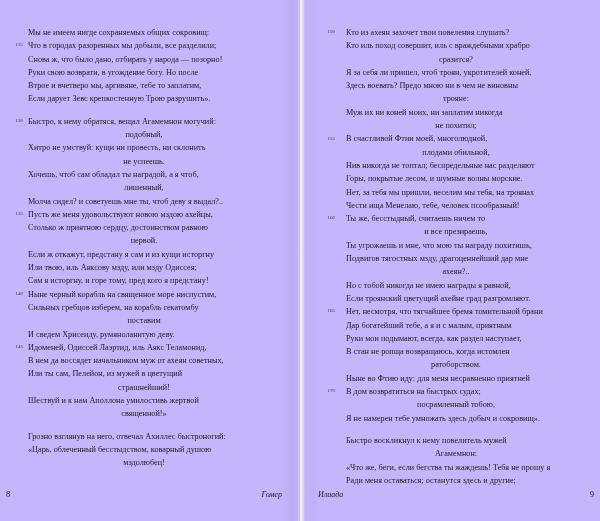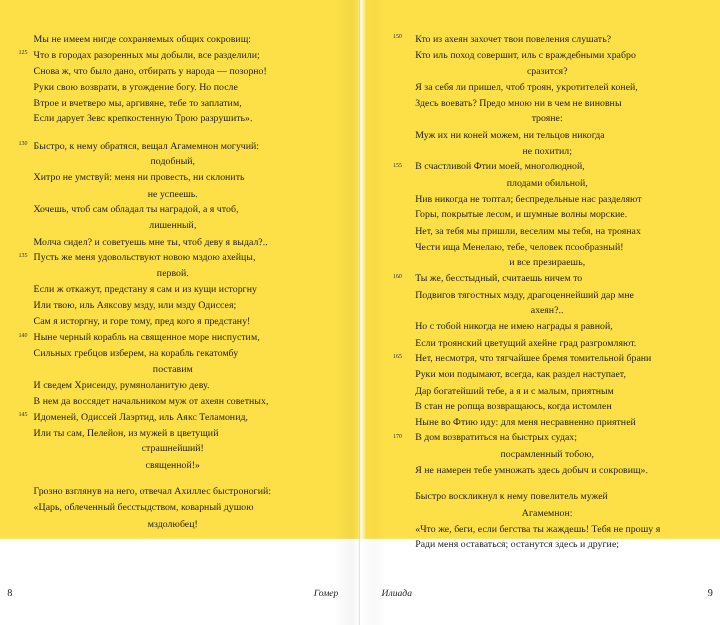--- a/index.html
+++ b/index.html
@@ -11,22 +11,22 @@
     width: 600px;
     height: 521px;
     font-family: "Liberation Serif", "DejaVu Serif", serif;
     color: #1a1a1a;
     overflow: hidden;
   }
 
   .spread {
     position: relative;
     width: 600px;
-    height: 449px;
-    background: #fde047;
+    height: 521px;
+    background: #c4b5fd;
     display: flex;
   }
 
   
   .gutter {
     position: absolute;
     top: 0;
     left: 278px;
     width: 44px;
     height: 521px;
@@ -133,39 +133,41 @@
           <div class="line"><span class="txt">Мы не имеем нигде сохраняемых общих сокровищ:</span></div>
           <div class="line"><span class="lineno">125</span><span class="txt">Что в городах разоренных мы добыли, все разделили;</span></div>
           <div class="line"><span class="txt">Снова ж, что было дано, отбирать у народа — позорно!</span></div>
           <div class="line"><span class="txt">Руки свою возврати, в угождение богу. Но после</span></div>
           <div class="line"><span class="txt">Втрое и вчетверо мы, аргивяне, тебе то заплатим,</span></div>
           <div class="line"><span class="txt">Если дарует Зевс крепкостенную Трою разрушить».</span></div>
         </div>
         <div class="stanza">
           <div class="line"><span class="lineno">130</span><span class="txt">Быстро, к нему обратяся, вещал Агамемнон могучий:</span></div>
           <div class="line runover"><span class="txt">подобный,</span></div>
-          <div class="line"><span class="txt">Хитро не умствуй: меня ни провесть, ни склонить</span></div>
+          <div class="line"><span class="txt">Хитро не умствуй: кущи ни провесть, ни склонить</span></div>
           <div class="line runover"><span class="txt">не успеешь.</span></div>
           <div class="line"><span class="txt">Хочешь, чтоб сам обладал ты наградой, а я чтоб,</span></div>
           <div class="line runover"><span class="txt">лишенный,</span></div>
           <div class="line"><span class="txt">Молча сидел? и советуешь мне ты, чтоб деву я выдал?..</span></div>
           <div class="line"><span class="lineno">135</span><span class="txt">Пусть же меня удовольствуют новою мздою ахейцы,</span></div>
+          <div class="line"><span class="txt">Столько ж приятною сердцу, достоинством равною</span></div>
           <div class="line runover"><span class="txt">первой.</span></div>
           <div class="line"><span class="txt">Если ж откажут, предстану я сам и из кущи исторгну</span></div>
           <div class="line"><span class="txt">Или твою, иль Аяксову мзду, или мзду Одиссея;</span></div>
           <div class="line"><span class="txt">Сам я исторгну, и горе тому, пред кого я предстану!</span></div>
           <div class="line"><span class="lineno">140</span></div>
           <div class="line"><span class="txt">Ныне черный корабль на священное море ниспустим,</span></div>
           <div class="line"><span class="txt">Сильных гребцов изберем, на корабль гекатомбу</span></div>
           <div class="line runover"><span class="txt">поставим</span></div>
           <div class="line"><span class="txt">И сведем Хрисеиду, румяноланитую деву.</span></div>
+          <div class="line"><span class="lineno">145</span><span class="txt">Идоменей, Одиссей Лаэртид, иль Аякс Теламонид,</span></div>
           <div class="line"><span class="txt">В нем да воссядет начальником муж от ахеян советных,</span></div>
-          <div class="line"><span class="lineno">145</span><span class="txt">Идоменей, Одиссей Лаэртид, иль Аякс Теламонид,</span></div>
           <div class="line"><span class="txt">Или ты сам, Пелейон, из мужей в цветущий</span></div>
           <div class="line runover"><span class="txt">страшнейший!</span></div>
+          <div class="line"><span class="txt">Шествуй и к нам Аполлона умилостивь жертвой</span></div>
           <div class="line runover"><span class="txt">священной!»</span></div>
         </div>
         <div class="stanza">
           <div class="line"><span class="txt">Грозно взглянув на него, отвечал Ахиллес быстроногий:</span></div>
           <div class="line"><span class="txt">«Царь, облеченный бесстыдством, коварный душою</span></div>
           <div class="line runover"><span class="txt">мздолюбец!</span></div>
         </div>
       </div>
     <div class="footer">
       <span class="folio">8</span>
@@ -175,38 +177,40 @@
 
   <div class="page page-right">
     <div class="verse-block">
         <div class="stanza">
           <div class="line"><span class="lineno">150</span><span class="txt">Кто из ахеян захочет твои повеления слушать?</span></div>
           <div class="line"><span class="txt">Кто иль поход совершит, иль с враждебными храбро</span></div>
           <div class="line runover"><span class="txt">сразится?</span></div>
           <div class="line"><span class="txt">Я за себя ли пришел, чтоб троян, укротителей коней,</span></div>
           <div class="line"><span class="txt">Здесь воевать? Предо мною ни в чем не виновны</span></div>
           <div class="line runover"><span class="txt">трояне:</span></div>
-          <div class="line"><span class="txt">Муж их ни коней можем, ни тельцов никогда</span></div>
+          <div class="line"><span class="txt">Муж их ни коней моих, ни заплатим никогда</span></div>
           <div class="line runover"><span class="txt">не похитил;</span></div>
           <div class="line"><span class="lineno">155</span><span class="txt">В счастливой Фтии моей, многолюдной,</span></div>
           <div class="line runover"><span class="txt">плодами обильной,</span></div>
           <div class="line"><span class="txt">Нив никогда не топтал; беспредельные нас разделяют</span></div>
           <div class="line"><span class="txt">Горы, покрытые лесом, и шумные волны морские.</span></div>
           <div class="line"><span class="txt">Нет, за тебя мы пришли, веселим мы тебя, на троянах</span></div>
           <div class="line"><span class="txt">Чести ища Менелаю, тебе, человек псообразный!</span></div>
+          <div class="line"><span class="lineno">160</span><span class="txt">Ты же, бесстыдный, считаешь ничем то</span></div>
           <div class="line runover"><span class="txt">и все презираешь,</span></div>
-          <div class="line"><span class="lineno">160</span><span class="txt">Ты же, бесстыдный, считаешь ничем то</span></div>
+          <div class="line"><span class="txt">Ты угрожаешь и мне, что мою ты награду похитишь,</span></div>
           <div class="line"><span class="txt">Подвигов тягостных мзду, драгоценнейший дар мне</span></div>
           <div class="line runover"><span class="txt">ахеян?..</span></div>
           <div class="line"><span class="txt">Но с тобой никогда не имею награды я равной,</span></div>
           <div class="line"><span class="txt">Если троянский цветущий ахейне град разгромляют.</span></div>
           <div class="line"><span class="lineno">165</span><span class="txt">Нет, несмотря, что тягчайшее бремя томительной брани</span></div>
+          <div class="line"><span class="txt">Дар богатейший тебе, а я и с малым, приятным</span></div>
           <div class="line"><span class="txt">Руки мои подымают, всегда, как раздел наступает,</span></div>
-          <div class="line"><span class="txt">Дар богатейший тебе, а я и с малым, приятным</span></div>
           <div class="line"><span class="txt">В стан не ропща возвращаюсь, когда истомлен</span></div>
+          <div class="line runover"><span class="txt">ратоборством.</span></div>
           <div class="line"><span class="txt">Ныне во Фтию иду: для меня несравненно приятней</span></div>
           <div class="line"><span class="lineno">170</span><span class="txt">В дом возвратиться на быстрых судах;</span></div>
           <div class="line runover"><span class="txt">посрамленный тобою,</span></div>
           <div class="line"><span class="txt">Я не намерен тебе умножать здесь добыч и сокровищ».</span></div>
         </div>
         <div class="stanza">
           <div class="line"><span class="txt">Быстро воскликнул к нему повелитель мужей</span></div>
           <div class="line runover"><span class="txt">Агамемнон:</span></div>
           <div class="line"><span class="txt">«Что же, беги, если бегства ты жаждешь! Тебя не прошу я</span></div>
           <div class="line"><span class="txt">Ради меня оставаться; останутся здесь и другие;</span></div>

